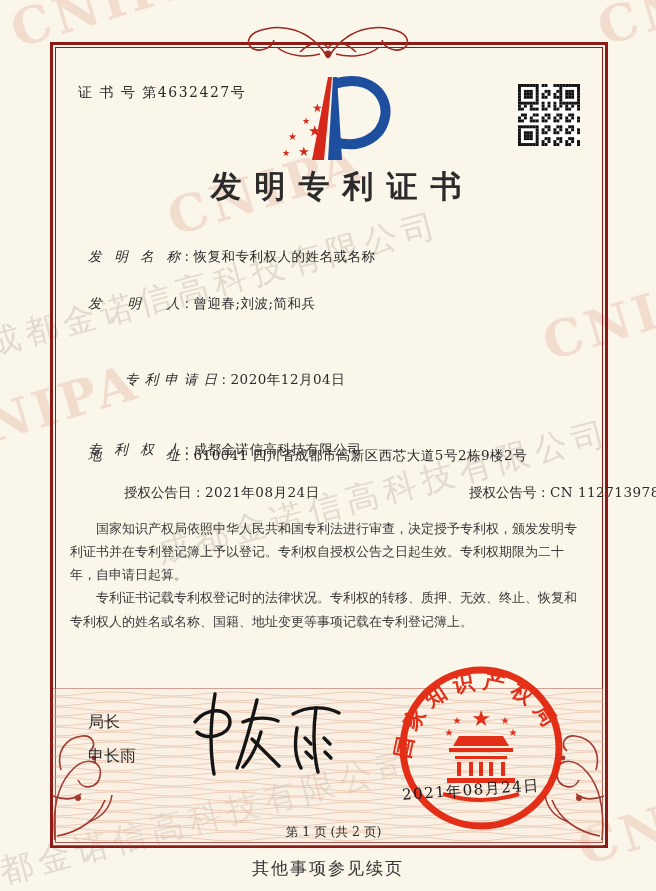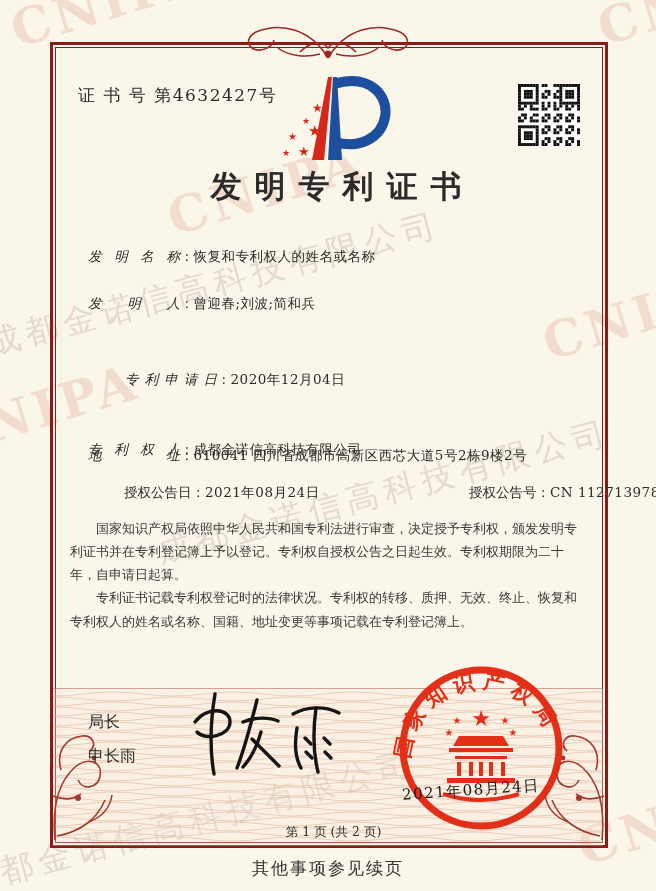--- a/index.html
+++ b/index.html
@@ -10,21 +10,21 @@
   }
   
   .wm{position:absolute;white-space:nowrap;pointer-events:none;z-index:0;}
   .wm-cn{font-size:33px;color:rgba(168,156,138,0.30);letter-spacing:6px;transform:rotate(-15deg);}
   .wm-en{font-size:50px;font-weight:bold;color:rgba(226,180,160,0.38);letter-spacing:4px;transform:rotate(-17deg);}
   
   .frame{position:absolute;left:50px;top:42px;right:48px;bottom:43px;border:3px solid #8e1a18;z-index:1;}
   .frame-inner{position:absolute;inset:2px;border:1px solid #8e1a18;}
   .ornament-top{position:absolute;left:240px;top:18px;z-index:2;}
   
-  .cert-no{position:absolute;left:78px;top:84px;font-size:17px;letter-spacing:1.5px;z-index:3;}
+  .cert-no{position:absolute;left:78px;top:84px;font-size:14px;letter-spacing:1.5px;z-index:3;}
   .logo{position:absolute;left:272px;top:72px;z-index:3;}
   .qr{position:absolute;left:518px;top:84px;width:62px;height:62px;background:#fff;z-index:3;}
   .title{position:absolute;left:16px;right:0;top:166px;text-align:center;
          font-size:31px;font-weight:bold;letter-spacing:0.42em;text-indent:0.42em;z-index:3;}
   
   .field{position:absolute;left:88px;font-size:13.5px;z-index:3;white-space:nowrap;}
   .flabel{display:inline-block;width:92px;text-align:justify;text-align-last:justify;vertical-align:top;font-style:italic;}
   .fvalue{letter-spacing:0.5px;}
   .grant-right{position:absolute;left:345px;top:0;white-space:nowrap;}
   

